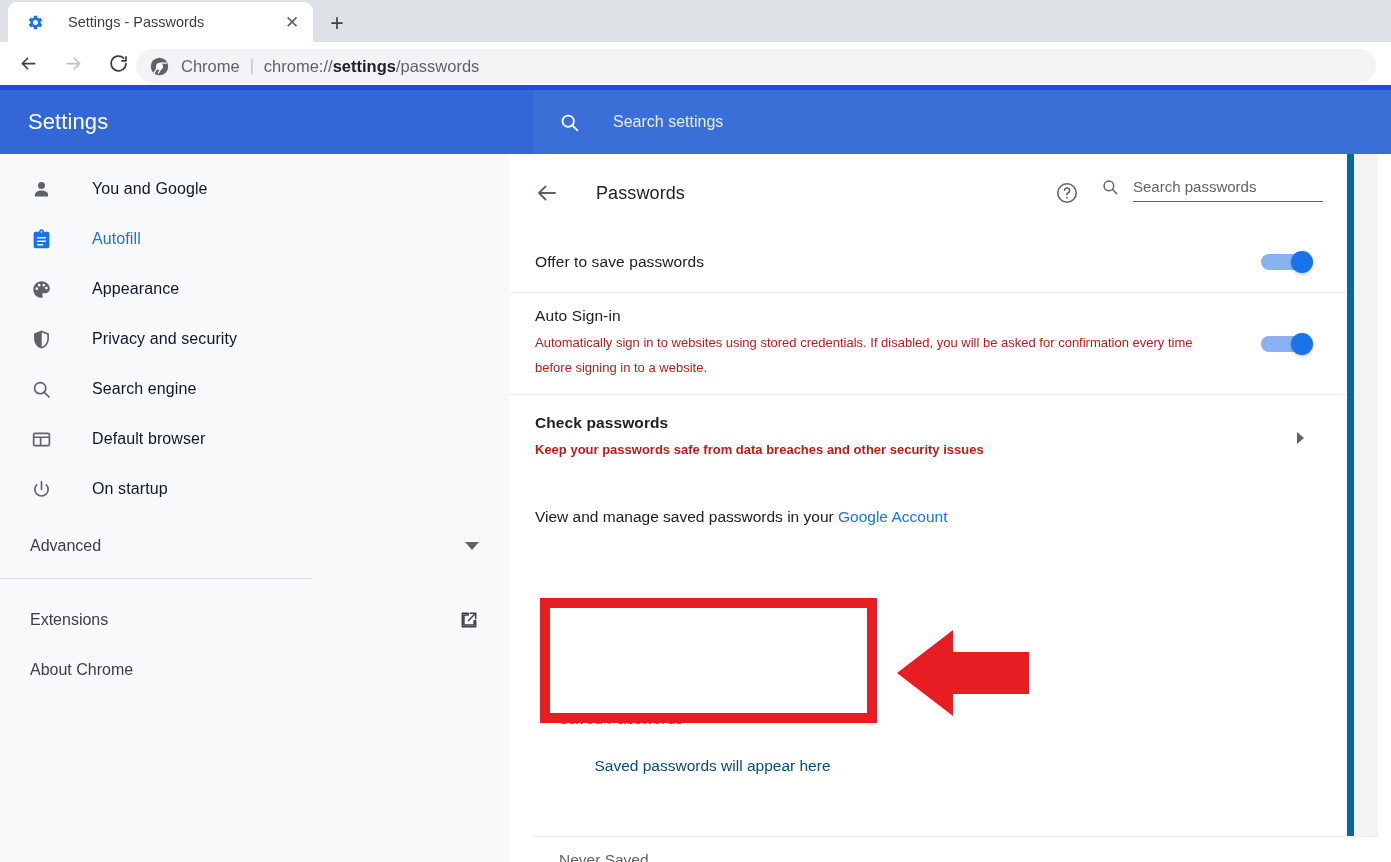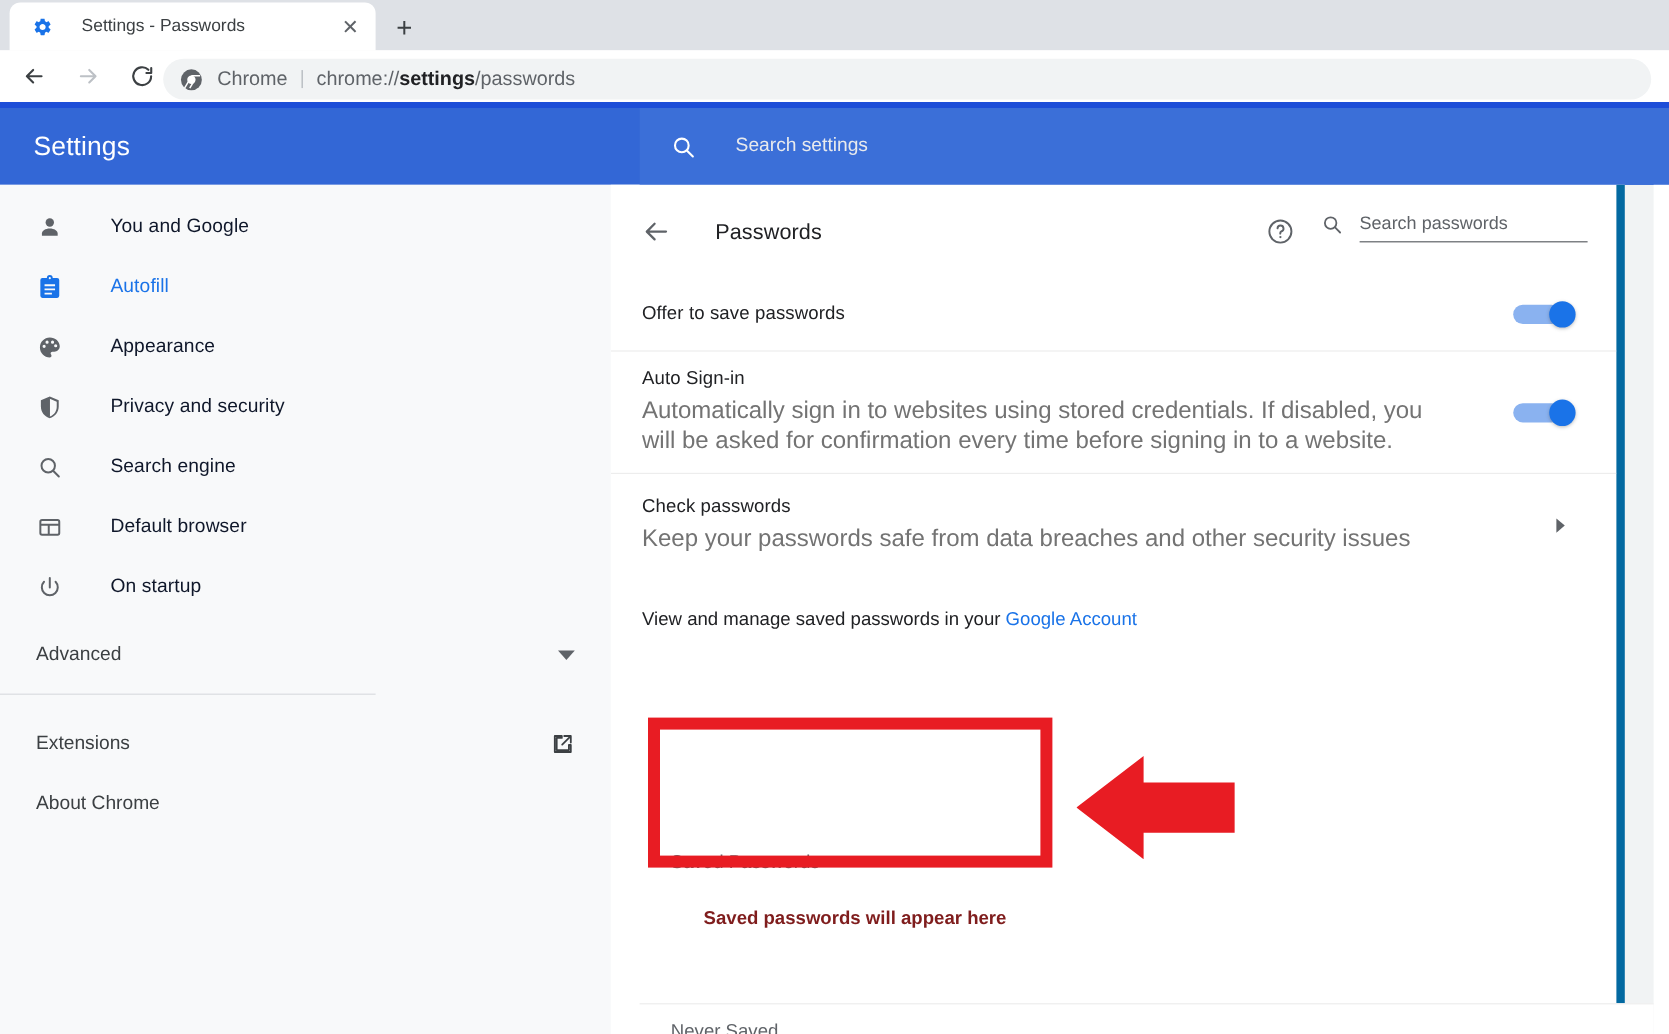--- a/index.html
+++ b/index.html
@@ -326,29 +326,29 @@
     align-items: center;
     min-height: 66px;
   }
   .row-text { flex: 1 1 auto; padding-right: 24px; }
   .row-title {
     font-size: 15.5px;
     color: #202124;
     letter-spacing: .1px;
   }
   .row-sub {
-    font-size: 20px;
-    color: #737373;
+    font-size: 13px;
+    color: #b91c1c;
     line-height: 25px;
     margin-top: 5px;
     max-width: 660px;
   }
   .row-offer { min-height: 60px; border-top: none; }
   .row-autosignin { min-height: 100px; padding-top: 14px; padding-bottom: 14px; }
-  .row-check { min-height: 86px; }
+  .row-check { min-height: 86px; font-weight: bold; }
   .row-manage { min-height: 74px; border-top: none; }
 
   .toggle {
     width: 52px; height: 22px;
     flex: 0 0 auto;
     position: relative;
     margin-right: 8px;
   }
   .toggle-track {
     position: absolute;
@@ -381,24 +381,23 @@
     color: #1a73e8;
     text-decoration: none;
   }
   .section-title {
     font-size: 15.5px;
     color: #5f6368;
     padding-top: 28px;
   }
   .empty-note {
     font-size: 15.5px;
-    color: #7f1d1d;
+    color: #0c4a6e;
     text-align: center;
     padding-top: 32px;
-    font-weight: bold;
   }
 
   
   .saved-block {
     position: absolute;
     left: 551px; top: 608px;
     width: 315px; height: 104px;
     background: #ffffff;
     box-sizing: border-box;
     padding: 12px 0 0 8px;

